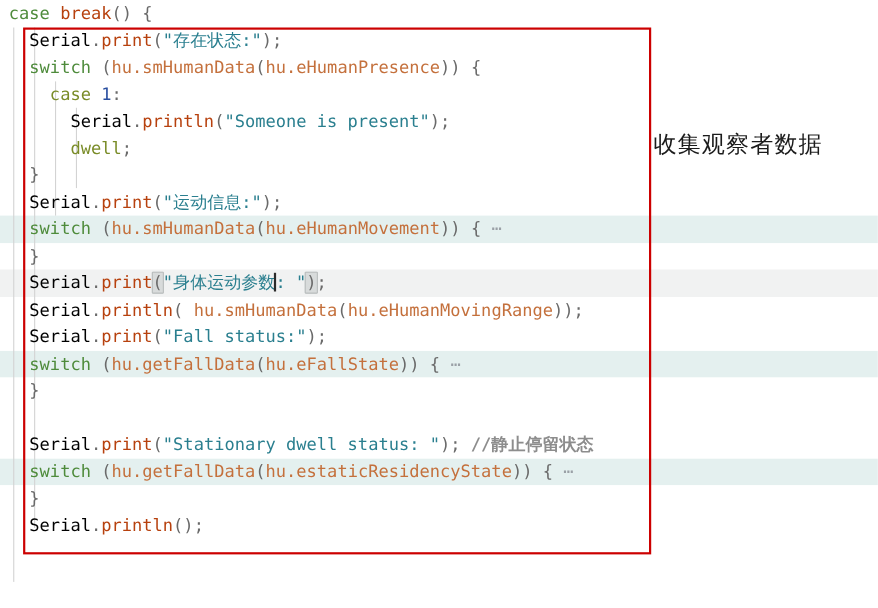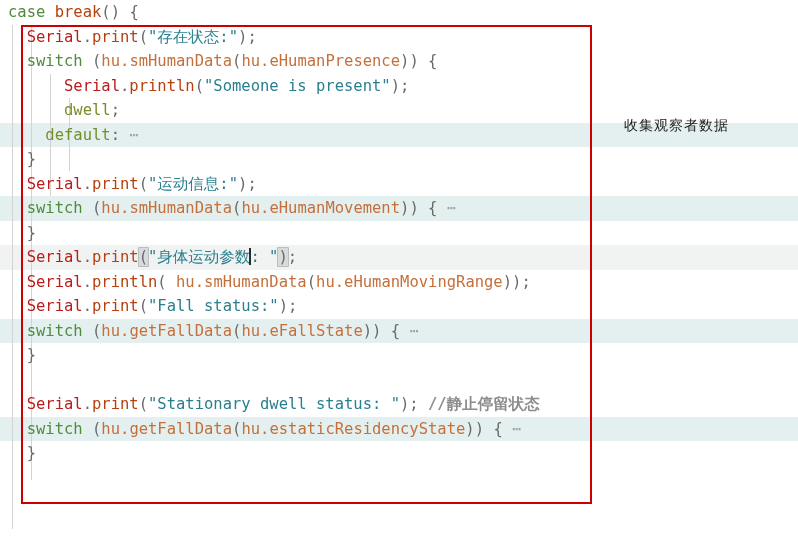--- a/index.html
+++ b/index.html
@@ -47,21 +47,21 @@
   .guide {
     position: absolute;
     top: 0;
     bottom: 0;
     width: 1px;
     background: #d3d3d3;
     z-index: 1;
   }
   .t-kw      { color: #4e8b3b; }          
   .t-case    { color: #7a8c28; }          
-  .t-obj     { color: #b91c1c; }          
+  .t-obj     { color: #000000; }          
   .t-fn      { color: #b7410e; }          
   .t-str     { color: #2a7f8f; }          
   .t-num     { color: #2a4fa0; }          
   .t-ident   { color: #c4703c; text-align: center; }          
   .t-punct   { color: #6a6a6a; }
   .t-comment { color: #8d8d8d; font-weight: bold; }
   .t-fold    { color: #9aa0a6; }
 
   .brk {
     background: #d8dbdb;
@@ -89,24 +89,24 @@
     height: 479px;
     border: 2.5px solid #cc0000;
     box-sizing: border-box;
     z-index: 6;
     pointer-events: none;
   }
 
   
   #annotation {
     position: absolute;
-    left: 624px;
+    left: 594px;
     top: 117px;
     font-family: "DejaVu Sans", "Liberation Sans", sans-serif;
-    font-size: 14px;
+    font-size: 21px;
     color: #1b1b1b;
     letter-spacing: 1px;
     z-index: 7;
     white-space: nowrap;
   }
 </style>
 </head>
 <body>
 
 <div id="editor">
@@ -116,26 +116,26 @@
   <div class="guide" style="left:50px; top:74px; height:122px;"></div>
   <div class="guide" style="left:69px; top:98px; height:73px;"></div>
 
   <div class="row"><span class="code"><span class="t-kw">case</span> <span class="t-fn">break</span><span class="t-punct">(</span><span class="t-punct">)</span> <span class="t-punct">{</span></span></div>
 
   <div class="row"><span class="code">  <span class="t-obj">Serial</span><span class="t-punct">.</span><span class="t-fn">print</span><span class="t-punct">(</span><span class="t-str">"存在状态:"</span><span class="t-punct">)</span><span class="t-punct">;</span></span></div>
 
   <div class="row"><span class="code">  <span class="t-kw">switch</span> <span class="t-punct">(</span><span class="t-ident">hu</span><span class="t-ident">.</span><span class="t-ident">smHumanData</span><span class="t-punct">(</span><span class="t-ident">hu</span><span class="t-ident">.</span><span class="t-ident">eHumanPresence</span><span class="t-punct">)</span><span class="t-punct">)</span> <span class="t-punct">{</span></span></div>
 
 
+  <div class="row"><span class="code">    <span class="t-case">case</span> <span class="t-num">1</span><span class="t-punct">:</span></span></div>
 
   <div class="row"><span class="code">      <span class="t-obj">Serial</span><span class="t-punct">.</span><span class="t-fn">println</span><span class="t-punct">(</span><span class="t-str">"Someone is present"</span><span class="t-punct">)</span><span class="t-punct">;</span></span></div>
 
   <div class="row"><span class="code">      <span class="t-case">dwell</span><span class="t-punct">;</span></span></div>
 
-  <div class="row hl"><span class="code">    <span class="t-case">default</span><span class="t-punct">:</span> <span class="t-fold">⋯</span></span></div>
 
   <div class="row"><span class="code">  <span class="t-punct">}</span></span></div>
 
   <div class="row"><span class="code">  <span class="t-obj">Serial</span><span class="t-punct">.</span><span class="t-fn">print</span><span class="t-punct">(</span><span class="t-str">"运动信息:"</span><span class="t-punct">)</span><span class="t-punct">;</span></span></div>
 
   <div class="row hl"><span class="code">  <span class="t-kw">switch</span> <span class="t-punct">(</span><span class="t-ident">hu</span><span class="t-ident">.</span><span class="t-ident">smHumanData</span><span class="t-punct">(</span><span class="t-ident">hu</span><span class="t-ident">.</span><span class="t-ident">eHumanMovement</span><span class="t-punct">)</span><span class="t-punct">)</span> <span class="t-punct">{</span> <span class="t-fold">⋯</span></span></div>
 
   <div class="row"><span class="code">  <span class="t-punct">}</span></span></div>
 
   <div class="row hl2"><span class="code">  <span class="t-obj">Serial</span><span class="t-punct">.</span><span class="t-fn">print</span><span class="t-punct brk">(</span><span class="t-str">"身体运动参数</span><span class="caret"></span><span class="t-str">: "</span><span class="t-punct brk">)</span><span class="t-punct">;</span></span></div>
@@ -149,18 +149,19 @@
   <div class="row"><span class="code">  <span class="t-punct">}</span></span></div>
 
   <div class="row"><span class="code"> </span></div>
 
   <div class="row"><span class="code">  <span class="t-obj">Serial</span><span class="t-punct">.</span><span class="t-fn">print</span><span class="t-punct">(</span><span class="t-str">"Stationary dwell status: "</span><span class="t-punct">)</span><span class="t-punct">;</span> <span class="t-comment">//静止停留状态</span></span></div>
 
   <div class="row hl"><span class="code">  <span class="t-kw">switch</span> <span class="t-punct">(</span><span class="t-ident">hu</span><span class="t-ident">.</span><span class="t-ident">getFallData</span><span class="t-punct">(</span><span class="t-ident">hu</span><span class="t-ident">.</span><span class="t-ident">estaticResidencyState</span><span class="t-punct">)</span><span class="t-punct">)</span> <span class="t-punct">{</span> <span class="t-fold">⋯</span></span></div>
 
   <div class="row"><span class="code">  <span class="t-punct">}</span></span></div>
 
+  <div class="row"><span class="code">  <span class="t-obj">Serial</span><span class="t-punct">.</span><span class="t-fn">println</span><span class="t-punct">(</span><span class="t-punct">)</span><span class="t-punct">;</span></span></div>
 
   <div id="redbox"></div>
 
   <div id="annotation">收集观察者数据</div>
 
 </div>
 
 </body></html>

